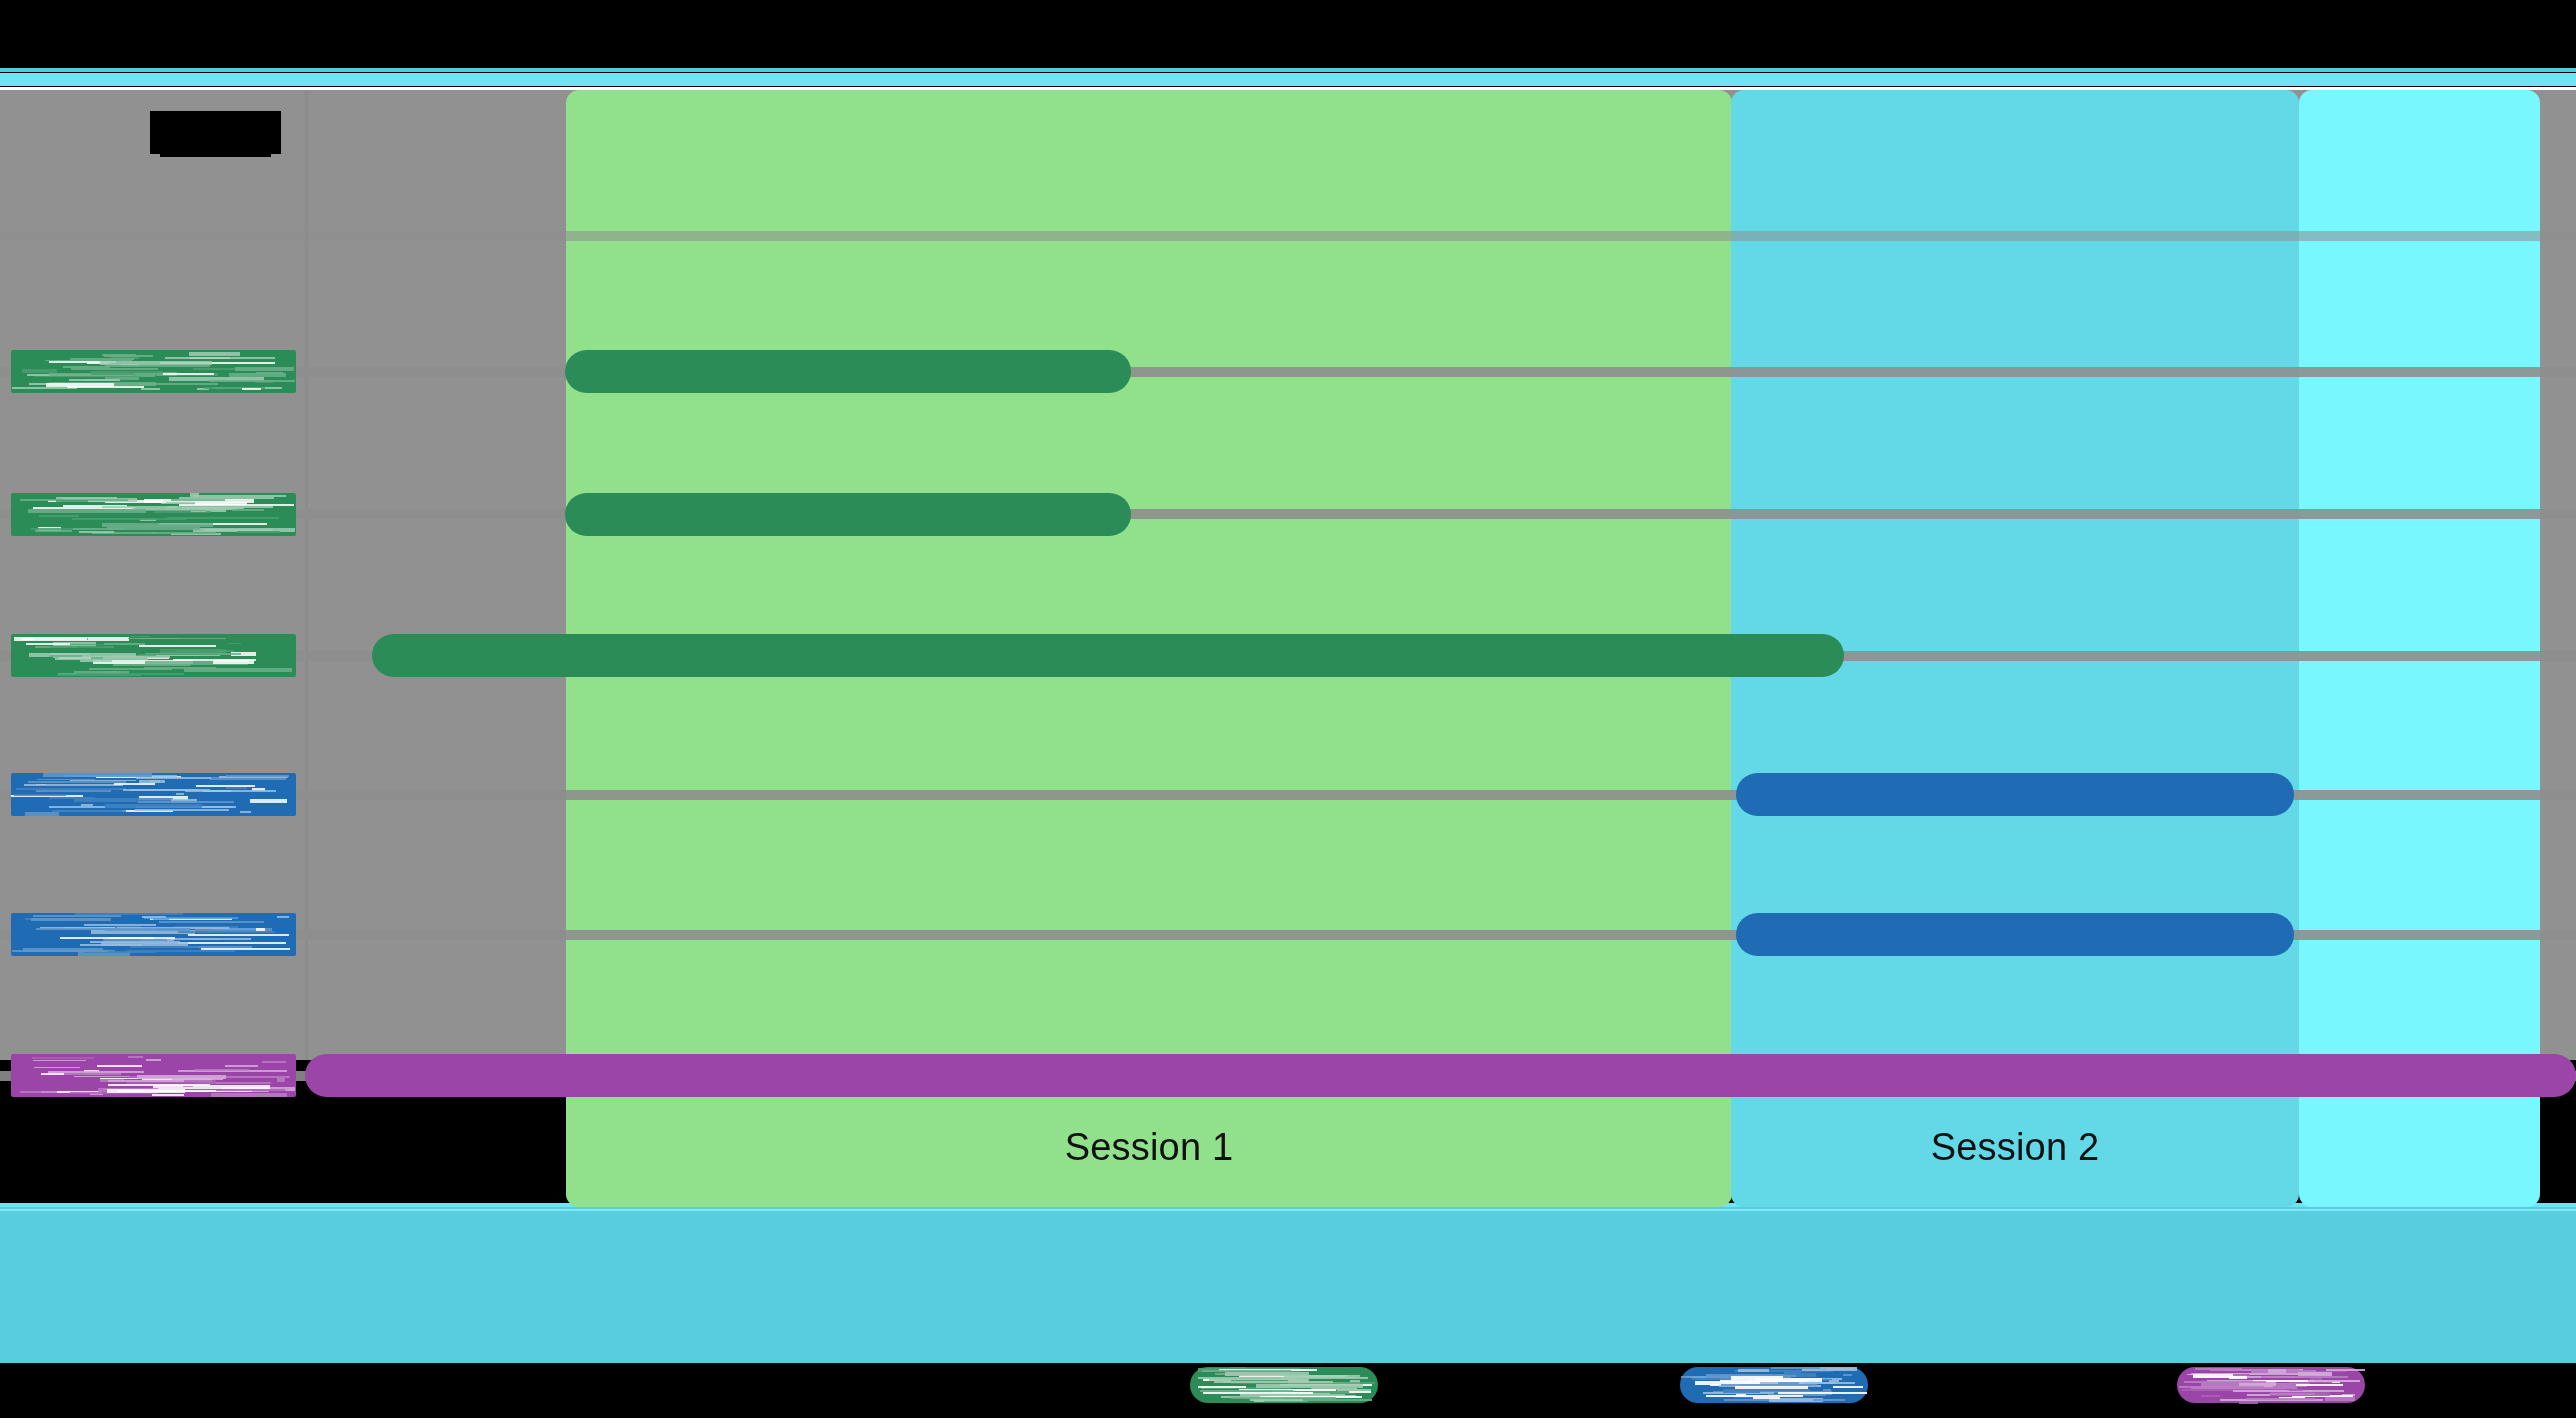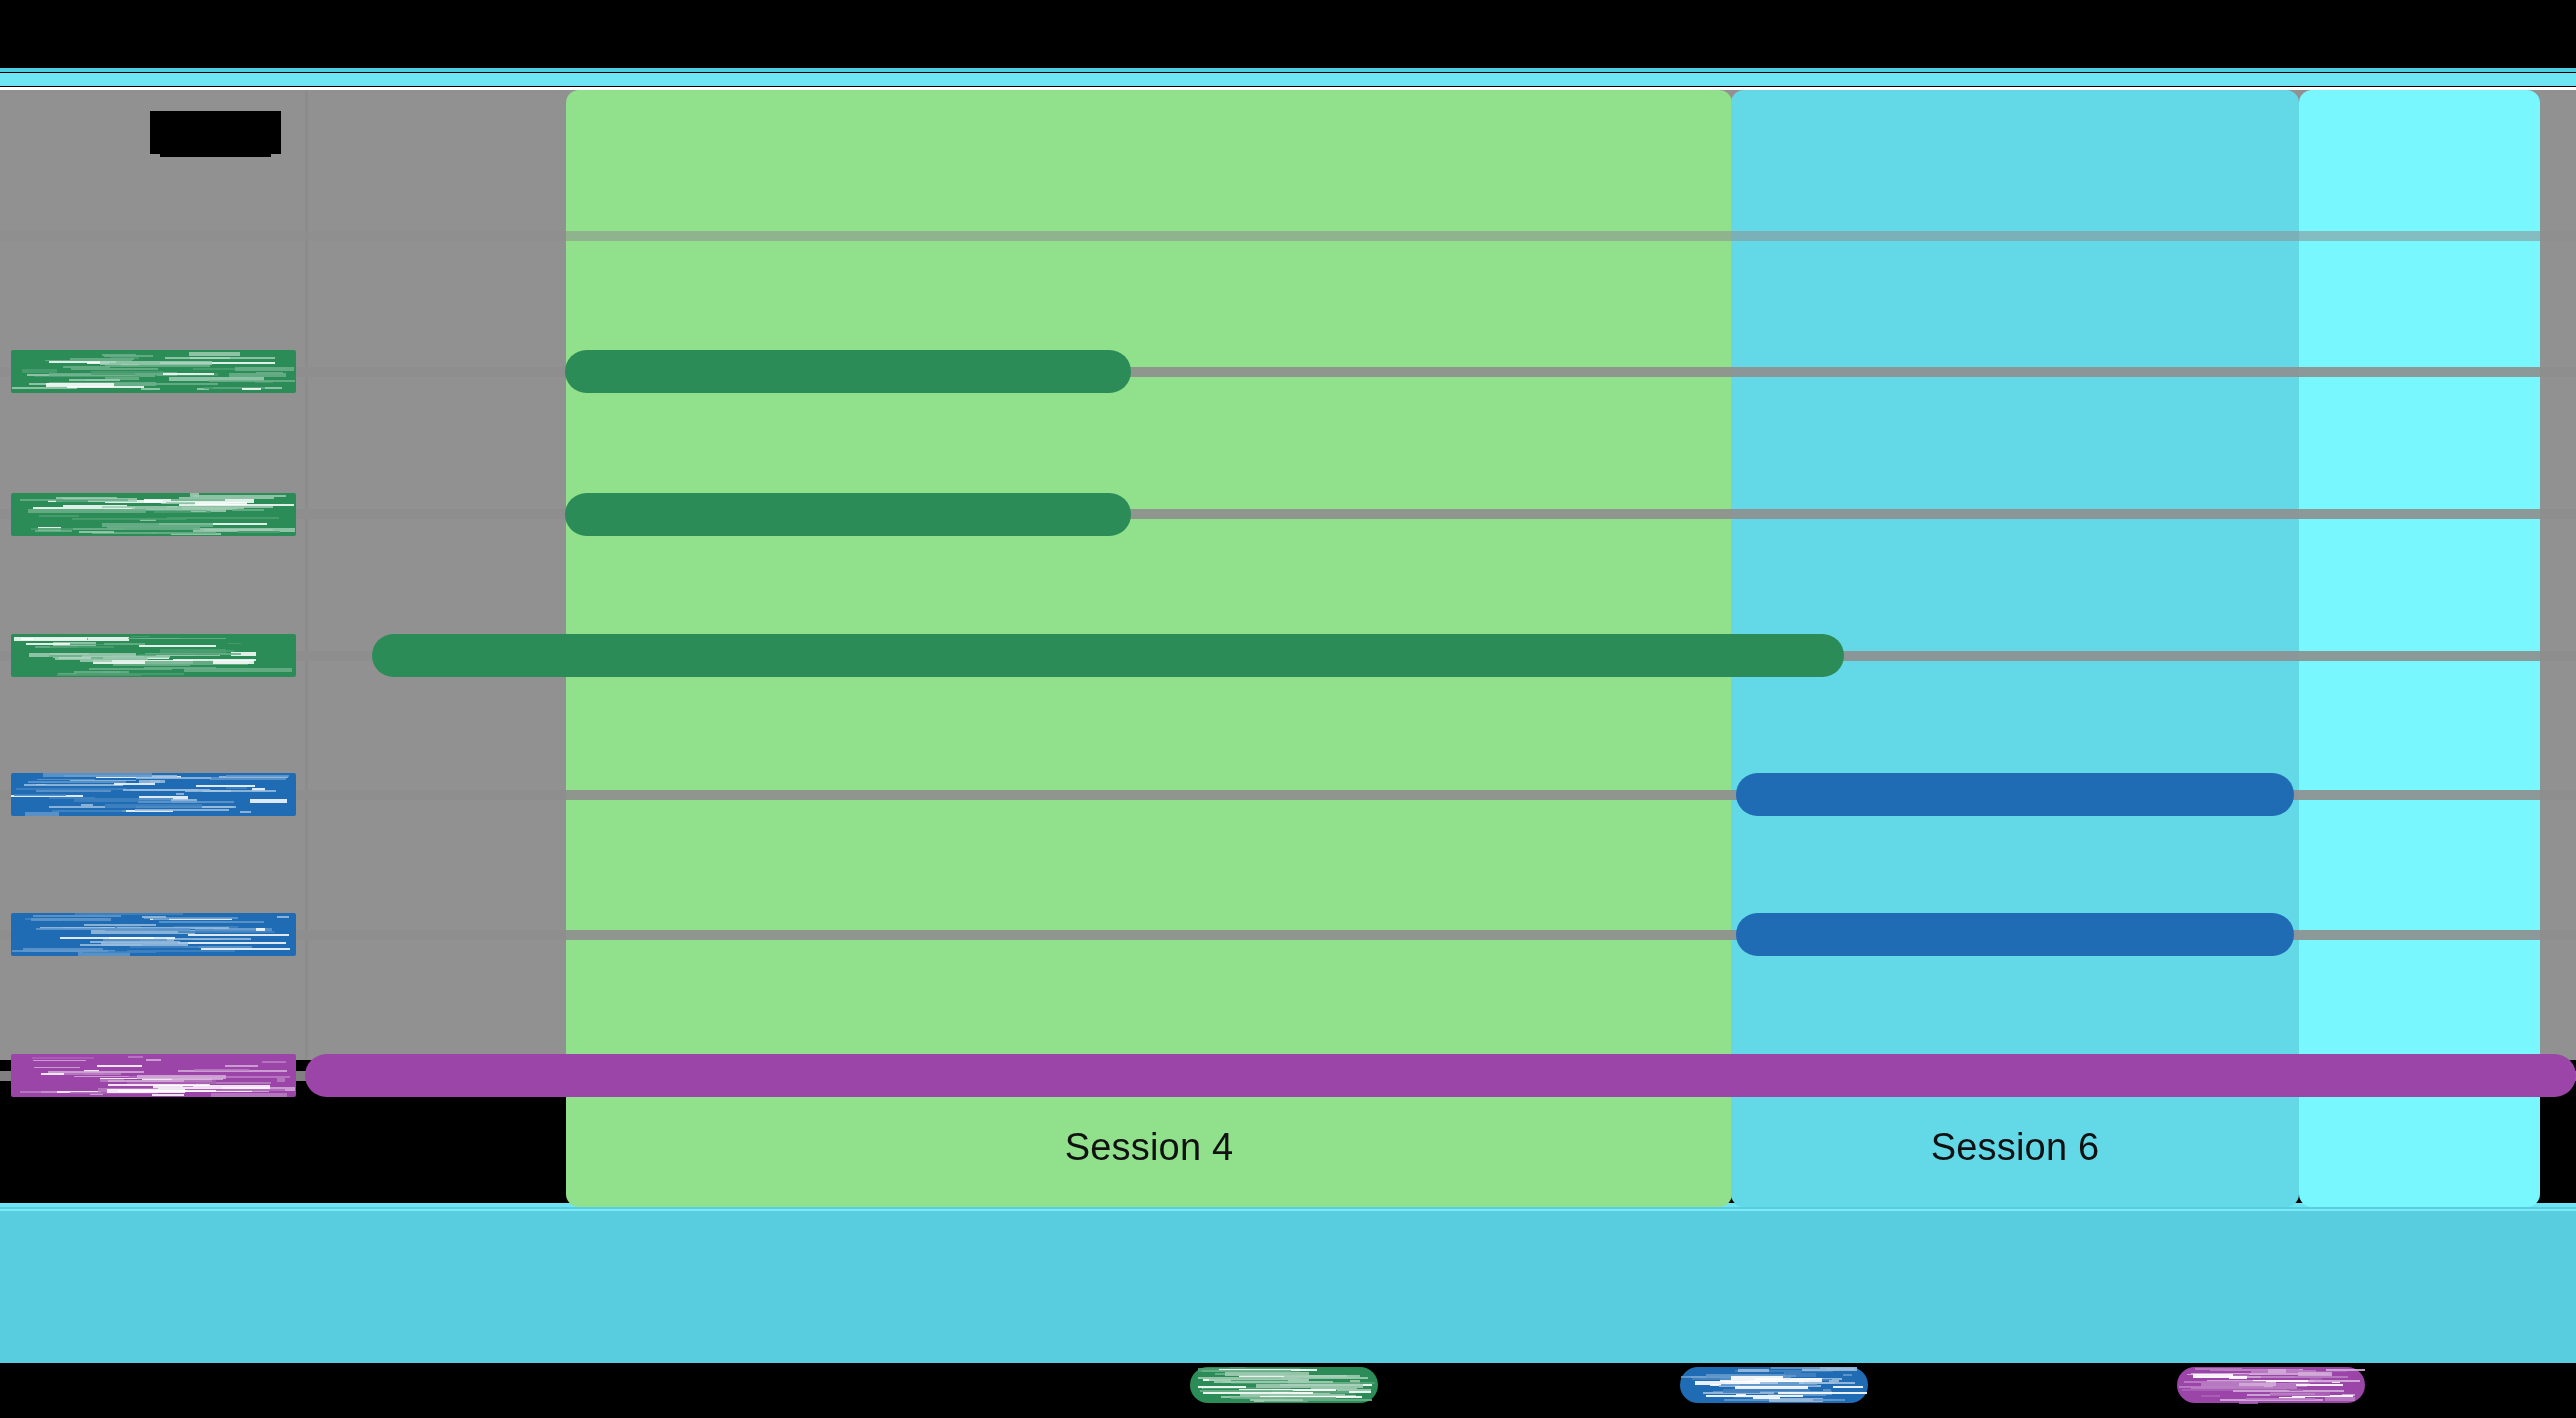--- a/index.html
+++ b/index.html
@@ -72,24 +72,24 @@
 <div id="canvas">
 
   <div class="top-rule r1"></div>
   <div class="top-rule r2"></div>
   <div class="top-rule r3"></div>
 
   <div id="plot">
 
     <div id="bands">
         <div class="band" style="left: 566px; width: 1166px; background: rgb(144, 224, 140); border-radius: 13px; z-index: 1;">
-          <div class="band-label">Session 4</div>
+          <div class="band-label">Session 1</div>
         </div>
         <div class="band" style="left: 1731px; width: 568px; background: rgb(99, 217, 232); border-radius: 13px; z-index: 1;">
-          <div class="band-label">Session 6</div>
+          <div class="band-label">Session 2</div>
         </div>
         <div class="band" style="left: 2299px; width: 241px; background: rgb(121, 247, 255); border-radius: 13px; z-index: 1;"></div>
       </div>
 
     <div class="gutter-seam" style="left:305px;"></div>
 
     <div id="grid">
         <div class="gridline" style="top: 141px; z-index: 2; opacity: 0.55;"></div>
         <div class="gridline" style="top: 277px; z-index: 2; opacity: 0.9;"></div>
         <div class="gridline" style="top: 419px; z-index: 2; opacity: 0.9;"></div>

